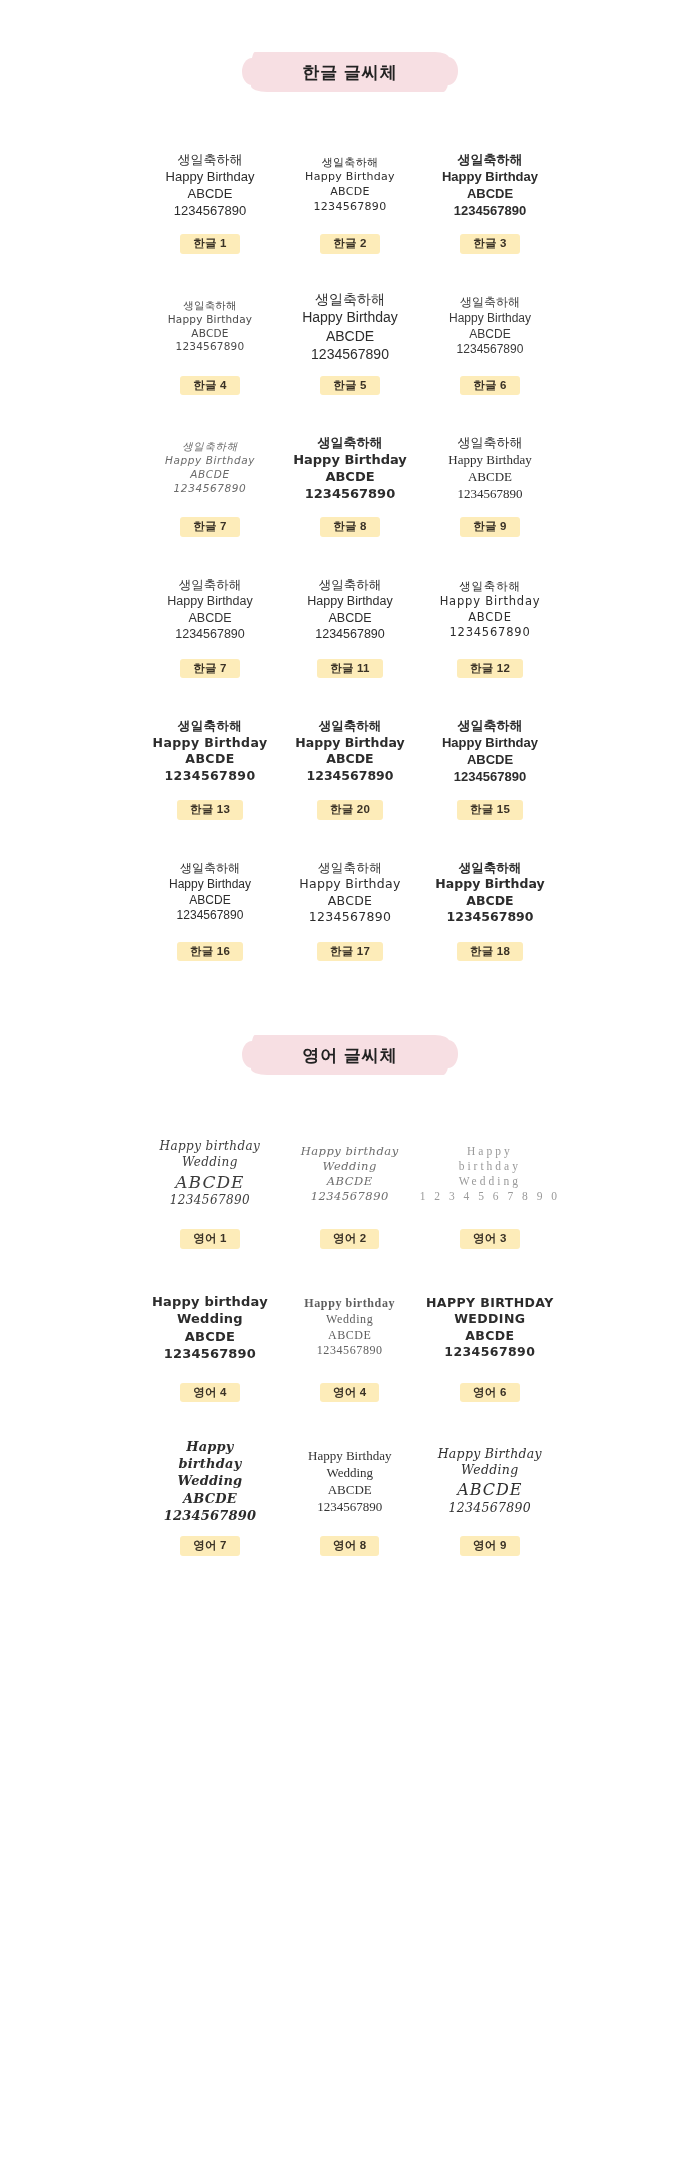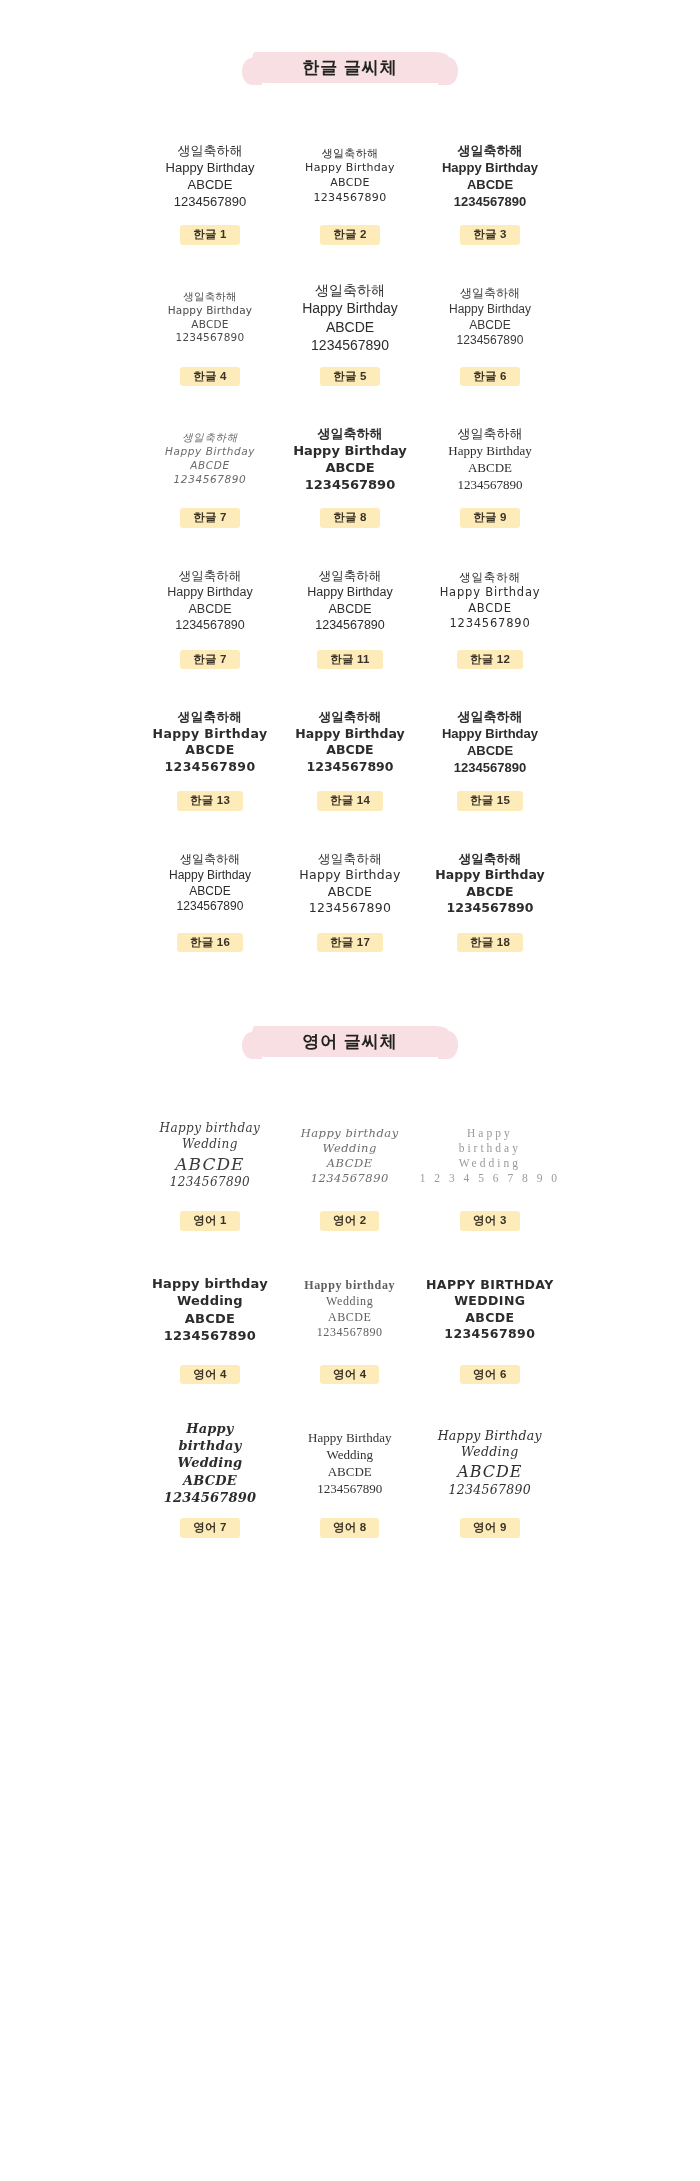--- a/index.html
+++ b/index.html
@@ -23,21 +23,21 @@
   
   .section-banner {
     display: flex;
     justify-content: center;
     align-items: center;
     margin: 0 auto;
   }
   .banner-shape {
     background: #f7dfe3;
     width: 198px;
-    height: 31px;
+    height: 40px;
     display: flex;
     align-items: center;
     justify-content: center;
     border-radius: 4px 14px 6px 16px / 18px 6px 16px 6px;
     position: relative;
   }
   .banner-shape::before {
     content: "";
     position: absolute;
     left: -9px;
@@ -293,21 +293,21 @@
       <span class="tag">한글 13</span>
     </div>
 
     <div class="sample-cell">
       <div class="sample-lines s-k14">
         <div class="l1">생일축하해</div>
         <div class="l2">Happy Birthday</div>
         <div class="l3">ABCDE</div>
         <div class="l4">1234567890</div>
       </div>
-      <span class="tag">한글 14</span>
+      <span class="tag">한글 20</span>
     </div>
 
     <div class="sample-cell">
       <div class="sample-lines s-k15">
         <div class="l1">생일축하해</div>
         <div class="l2">Happy Birthday</div>
         <div class="l3">ABCDE</div>
         <div class="l4">1234567890</div>
       </div>
       <span class="tag">한글 15</span>

